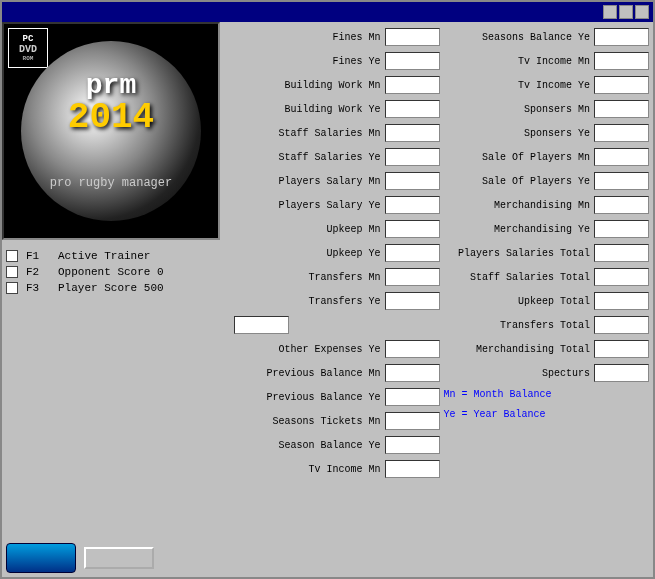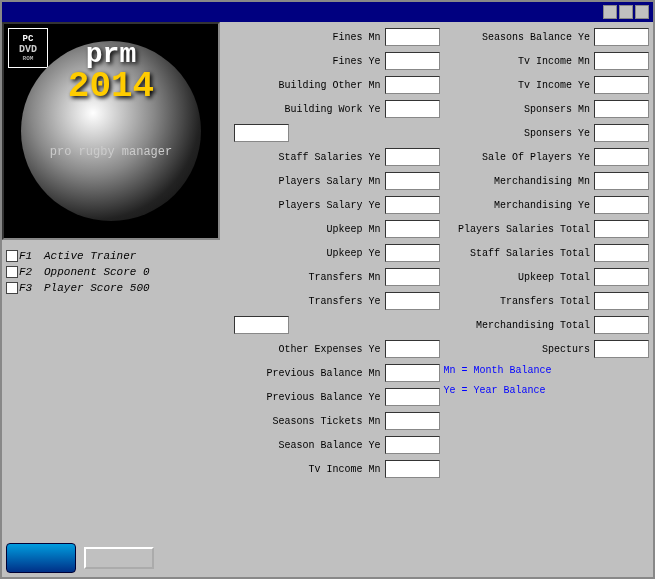--- a/index.html
+++ b/index.html
@@ -66,20 +66,21 @@
       justify-content: center;
       overflow: hidden;
       position: relative;
     }
     .logo-circle {
       width: 180px;
       height: 180px;
       background: radial-gradient(circle at 40% 40%, #fff 0%, #888 40%, #222 70%, #000 100%);
       border-radius: 50%;
       display: flex;
+      align-items: center;
       justify-content: center;
       position: relative;
     }
     .logo-text {
       color: #fff;
       font-size: 28px;
       font-weight: bold;
       text-shadow: 2px 2px 4px #000;
       text-align: center;
       line-height: 1;
@@ -99,22 +100,21 @@
       margin-bottom: 4px;
       font-size: 11px;
     }
     .hotkey-header span:last-child {
       color: red;
     }
     .hotkey-row {
       display: flex;
       align-items: flex-end;
       margin-bottom: 4px;
-      gap: 1px;
-      font-style: italic;
+      gap: 8px;
     }
     .checkbox {
       width: 12px;
       height: 12px;
       border: 1px solid #444;
       background: white;
       display: inline-block;
     }
     .hotkey-key {
       width: 24px;
@@ -303,28 +303,29 @@
       <div class="column" id="left-col">
           <div class="field-row">
     <span class="field-label">Fines Mn</span>
     <input class="field-input" type="text" value="" style="">
   </div>
           <div class="field-row">
     <span class="field-label">Fines Ye</span>
     <input class="field-input" type="text" value="" style="">
   </div>
           <div class="field-row">
-    <span class="field-label">Building Other Mn</span>
+    <span class="field-label">Building Work Mn</span>
     <input class="field-input" type="text" value="" style="">
   </div>
           <div class="field-row">
     <span class="field-label">Building Work Ye</span>
     <input class="field-input" type="text" value="" style="">
   </div>
           <div class="field-row">
+    <span class="field-label">Staff Salaries Mn</span>
     <input class="field-input" type="text" value="" style="">
   </div>
           <div class="field-row">
     <span class="field-label">Staff Salaries Ye</span>
     <input class="field-input" type="text" value="" style="">
   </div>
           <div class="field-row">
     <span class="field-label">Players Salary Mn</span>
     <input class="field-input" type="text" value="" style="">
   </div>
@@ -388,20 +389,24 @@
           <div class="field-row">
     <span class="field-label">Tv Income Ye</span>
     <input class="field-input" type="text" value="" style="">
   </div>
           <div class="field-row">
     <span class="field-label">Sponsers Mn</span>
     <input class="field-input" type="text" value="" style="">
   </div>
           <div class="field-row">
     <span class="field-label">Sponsers Ye</span>
+    <input class="field-input" type="text" value="" style="">
+  </div>
+          <div class="field-row">
+    <span class="field-label">Sale Of Players Mn</span>
     <input class="field-input" type="text" value="" style="">
   </div>
           <div class="field-row">
     <span class="field-label">Sale Of Players Ye</span>
     <input class="field-input" type="text" value="" style="">
   </div>
           <div class="field-row">
     <span class="field-label">Merchandising Mn</span>
     <input class="field-input" type="text" value="" style="">
   </div>

